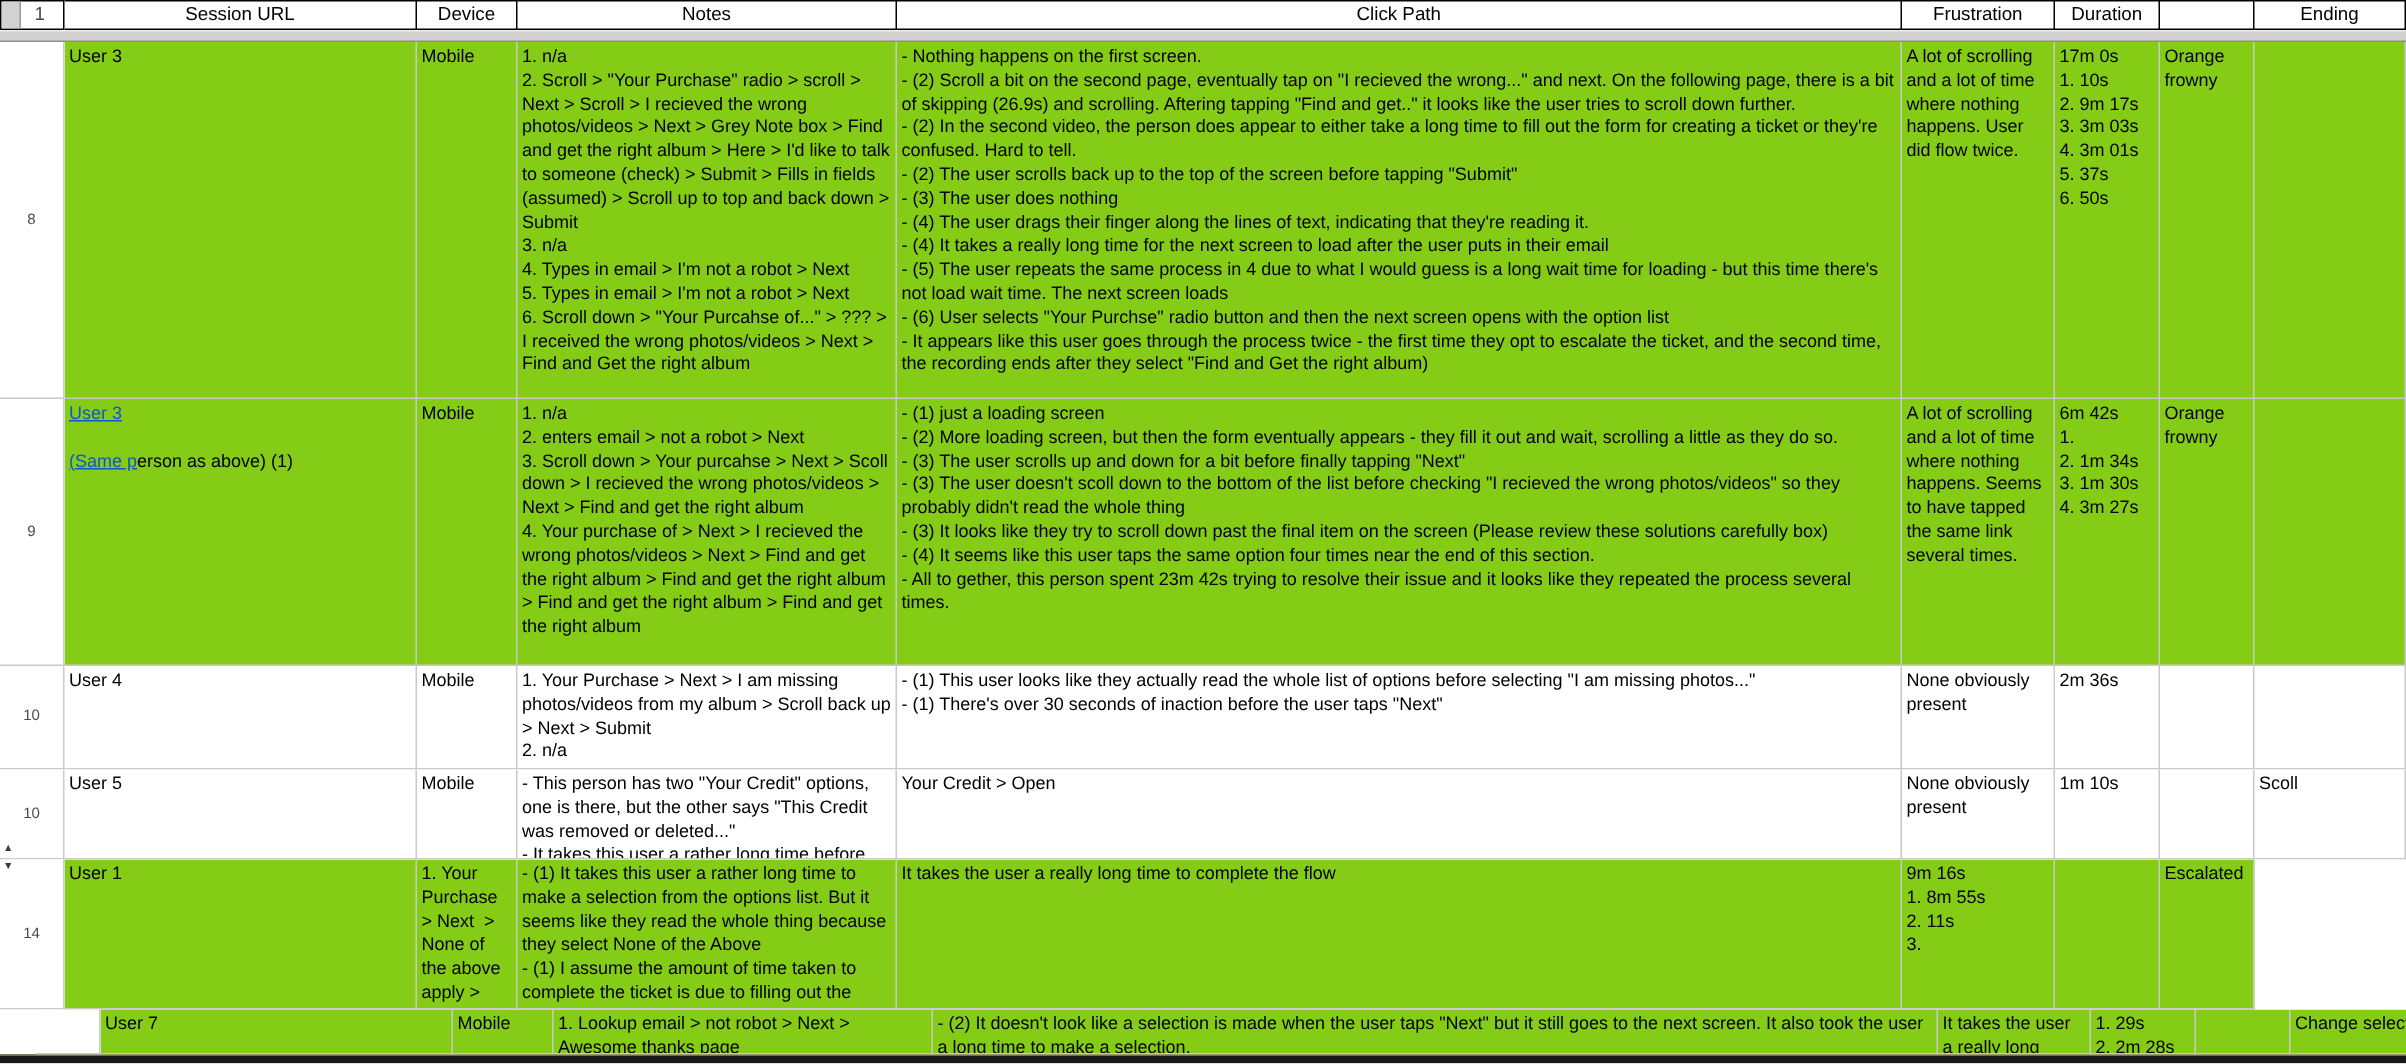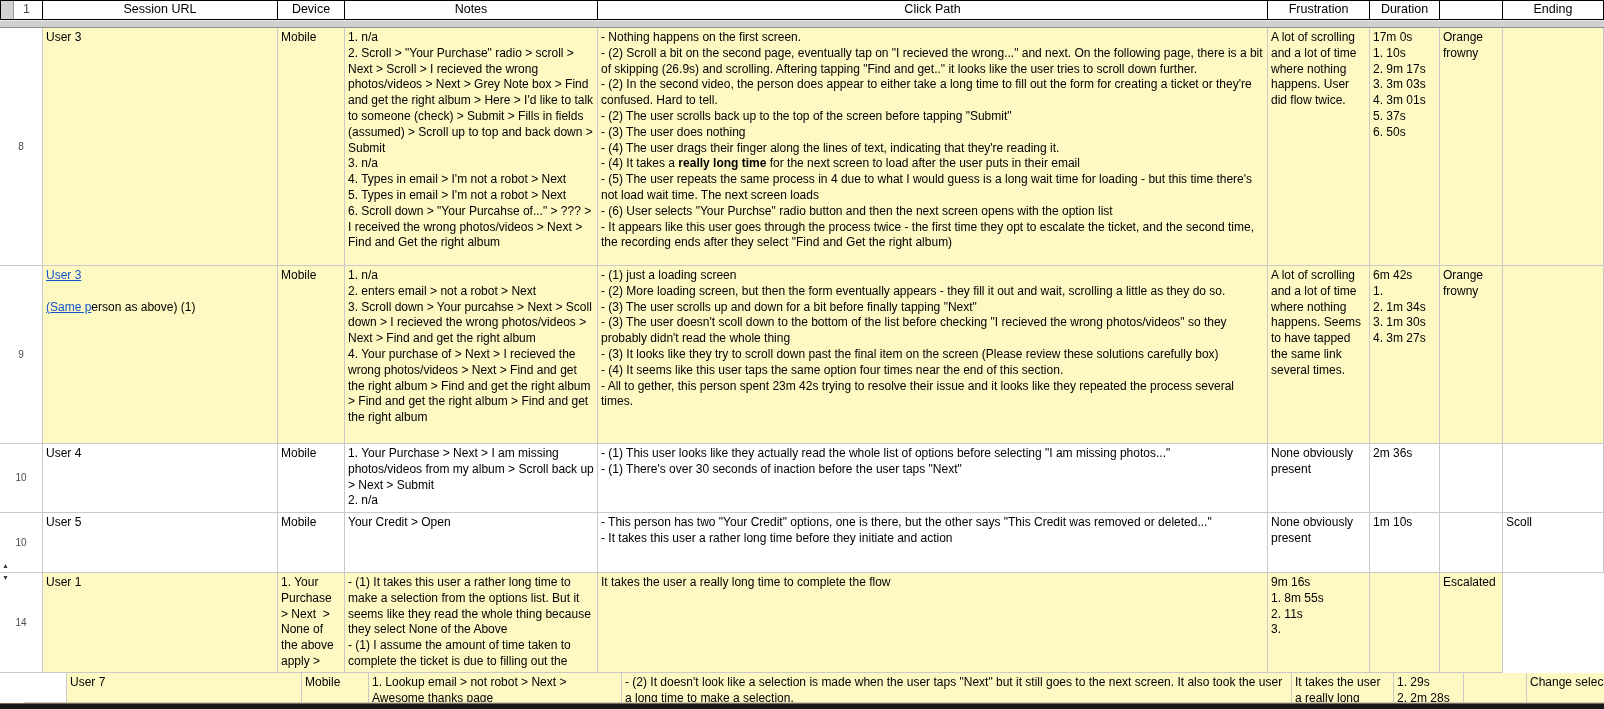--- a/index.html
+++ b/index.html
@@ -20,26 +20,26 @@
     display:flex; align-items:center; justify-content:center;
     text-align:center; padding:0 2px; font-size:12.5px; white-space:nowrap;
   }
   .hdr .gutter { border-left:1px solid #000; }
   .gutter {
     display:flex; align-items:center; justify-content:center;
     font-size:10px; color:#4a4a4a; background:#fff; position:relative; padding:0;
   }
   .hdr .gutter { padding-left:12px; }
   .group-box { position:absolute; left:0; top:0; width:12px; height:100%; background:#d2d2d2; border-right:1px solid #9a9a9a; }
-  .bg-cream .cell { background:#fef9c3; }
+  .bg-cream .cell { background:#84cc16; }
   .bg-cream .gutter { background:#fff; }
   .hidden-strip { height:8px; background:#d0d0d0; border-top:1px solid #ececec; border-bottom:1px solid #8f8f8f; box-sizing:border-box; }
   .bottom-bar { height:6px; background:#181818; border-top:1px solid #7a6a45; box-sizing:border-box; }
   .link { color:#1155cc; text-decoration:underline; cursor:pointer; }
-  b { font-weight:bold; }
+  b { font-weight:normal; }
   .tri { position:absolute; left:2px; font-size:7px; line-height:7px; color:#3c3c3c; cursor:pointer; }
   .tri-up { top:562px; }
   .tri-down { top:574px; }
   .h-hdr { height:20px; }
   .h-r8 { height:238px; }
   .h-r9 { height:178px; }
   .h-r10 { height:69px; }
   .h-r11 { height:60px; }
   .h-r14 { height:100px; }
   .h-r15 { height:30px;padding-left:24px; }
@@ -134,23 +134,23 @@
     <div class="cell">None obviously present</div>
     <div class="cell">2m 36s</div>
     <div class="cell"></div>
     <div class="cell"></div>
   </div>
 
   <div class="row h-r11">
     <div class="cell gutter"><span>10</span></div>
     <div class="cell">User 5</div>
     <div class="cell">Mobile</div>
-    <div class="cell">Your Credit &gt; Open</div>
     <div class="cell">- This person has two "Your Credit" options, one is there, but the other says "This Credit was removed or deleted..."
 - It takes this user a rather long time before they initiate and action</div>
+    <div class="cell">Your Credit &gt; Open</div>
     <div class="cell">None obviously present</div>
     <div class="cell">1m 10s</div>
     <div class="cell"></div>
     <div class="cell">Scoll</div>
   </div>
 
   <div class="row bg-cream h-r14">
     <div class="cell gutter"><span>14</span></div>
     <div class="cell">User 1</div>
     <div class="cell">1. Your Purchase &gt; Next  &gt; None of the above apply &gt; Next &gt; None of the Above Apply &gt; Next &gt; filling out form (assumed) &gt; Submit

